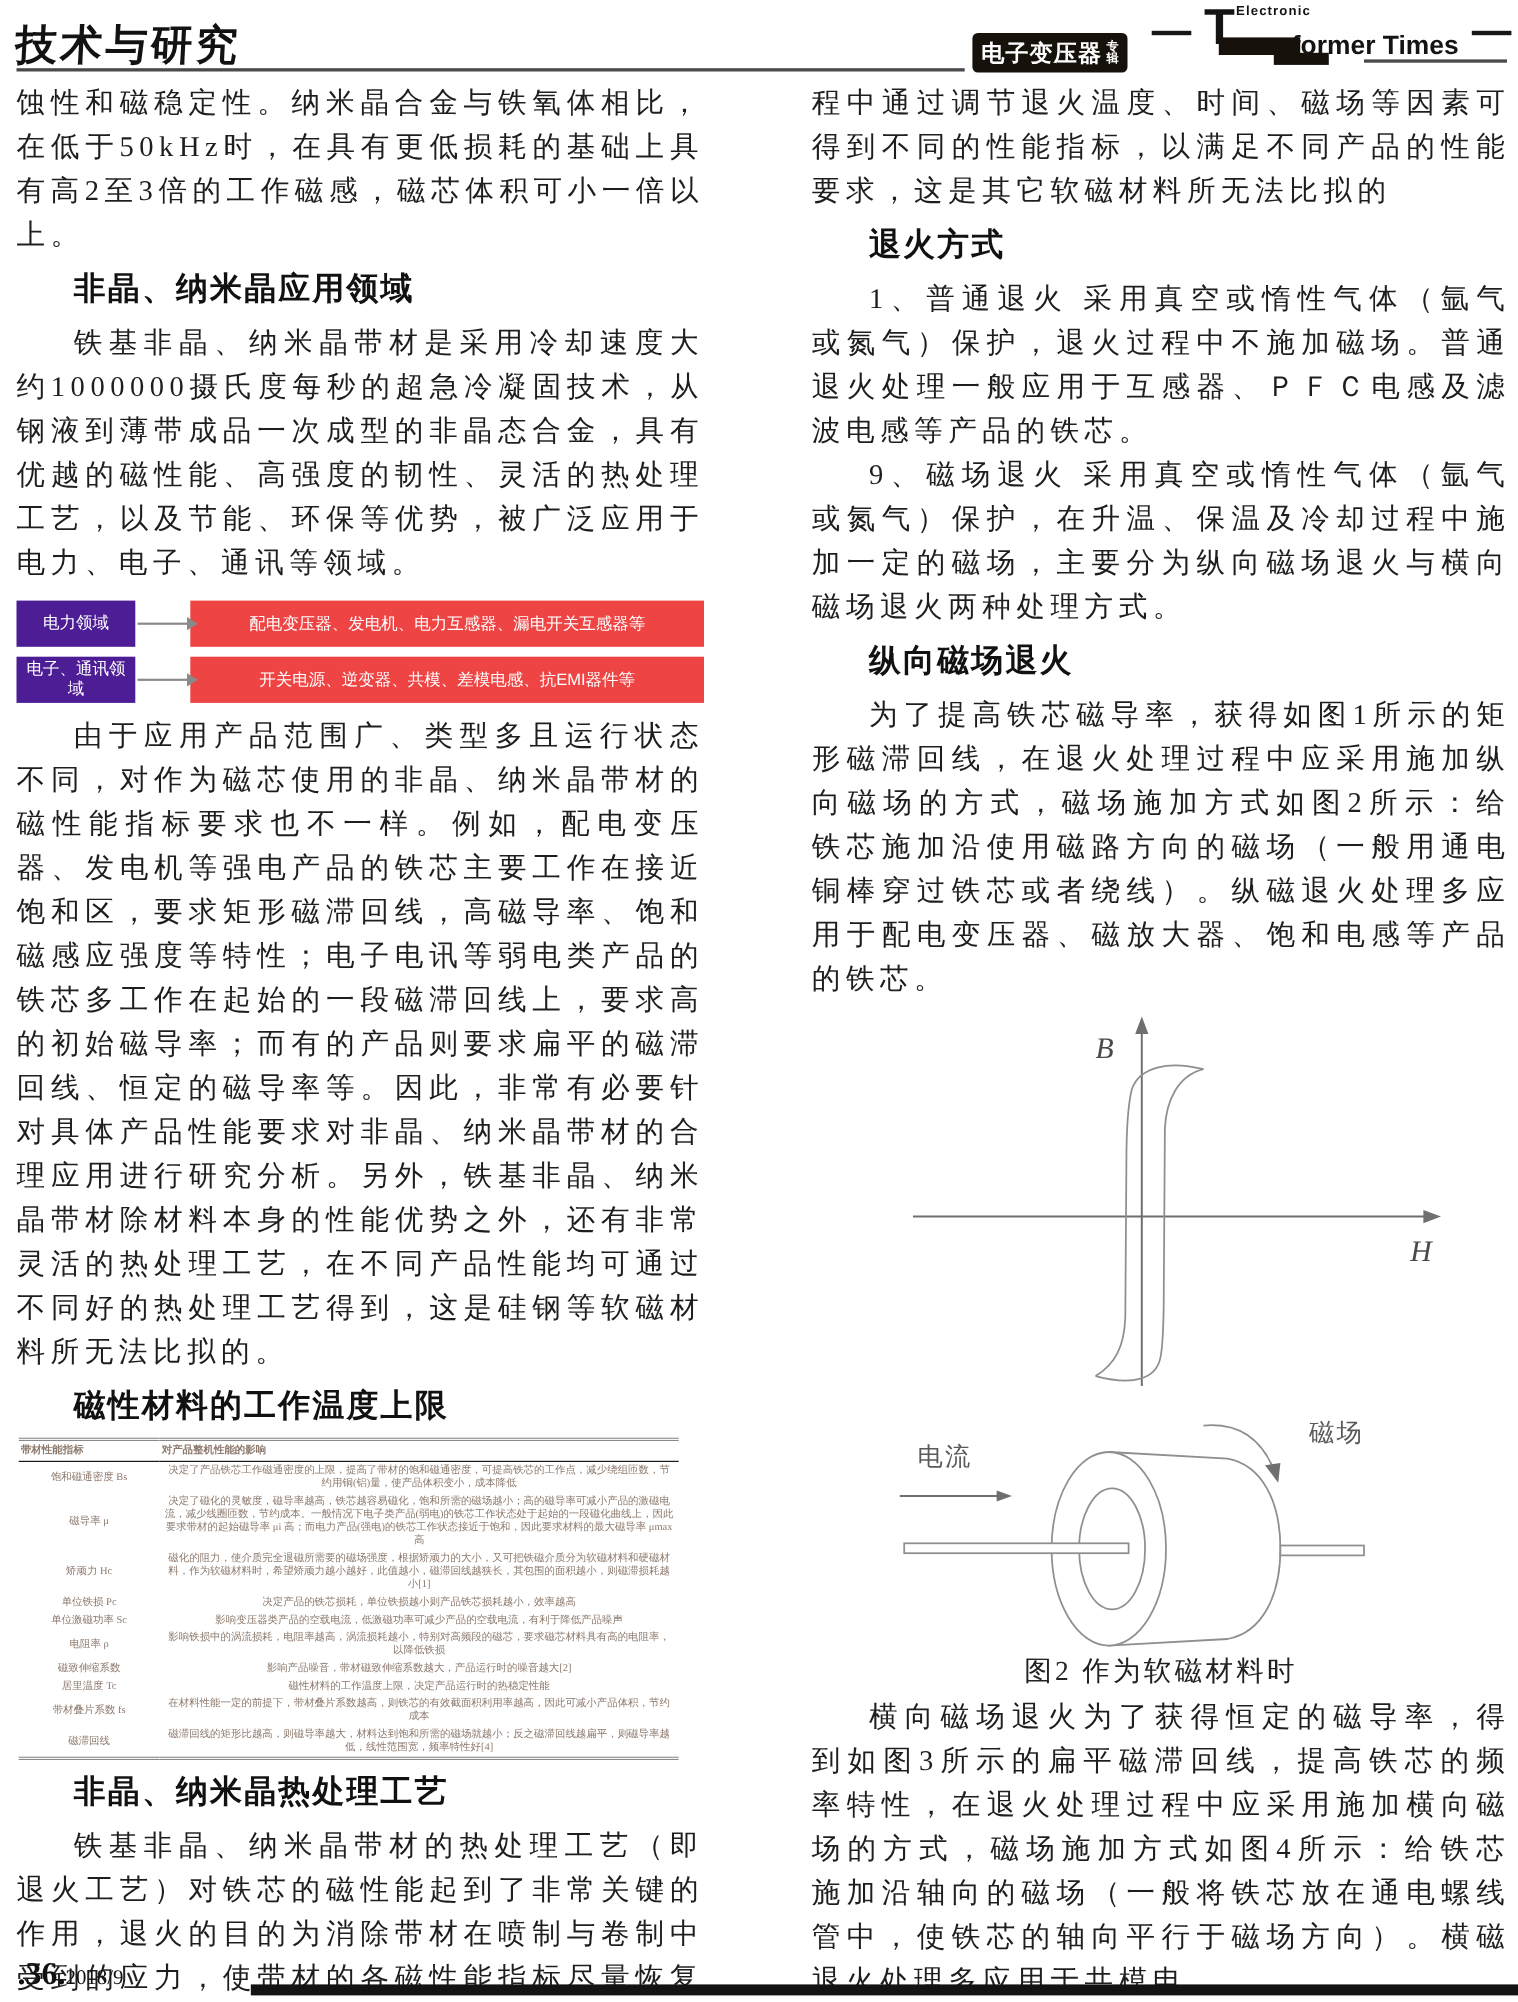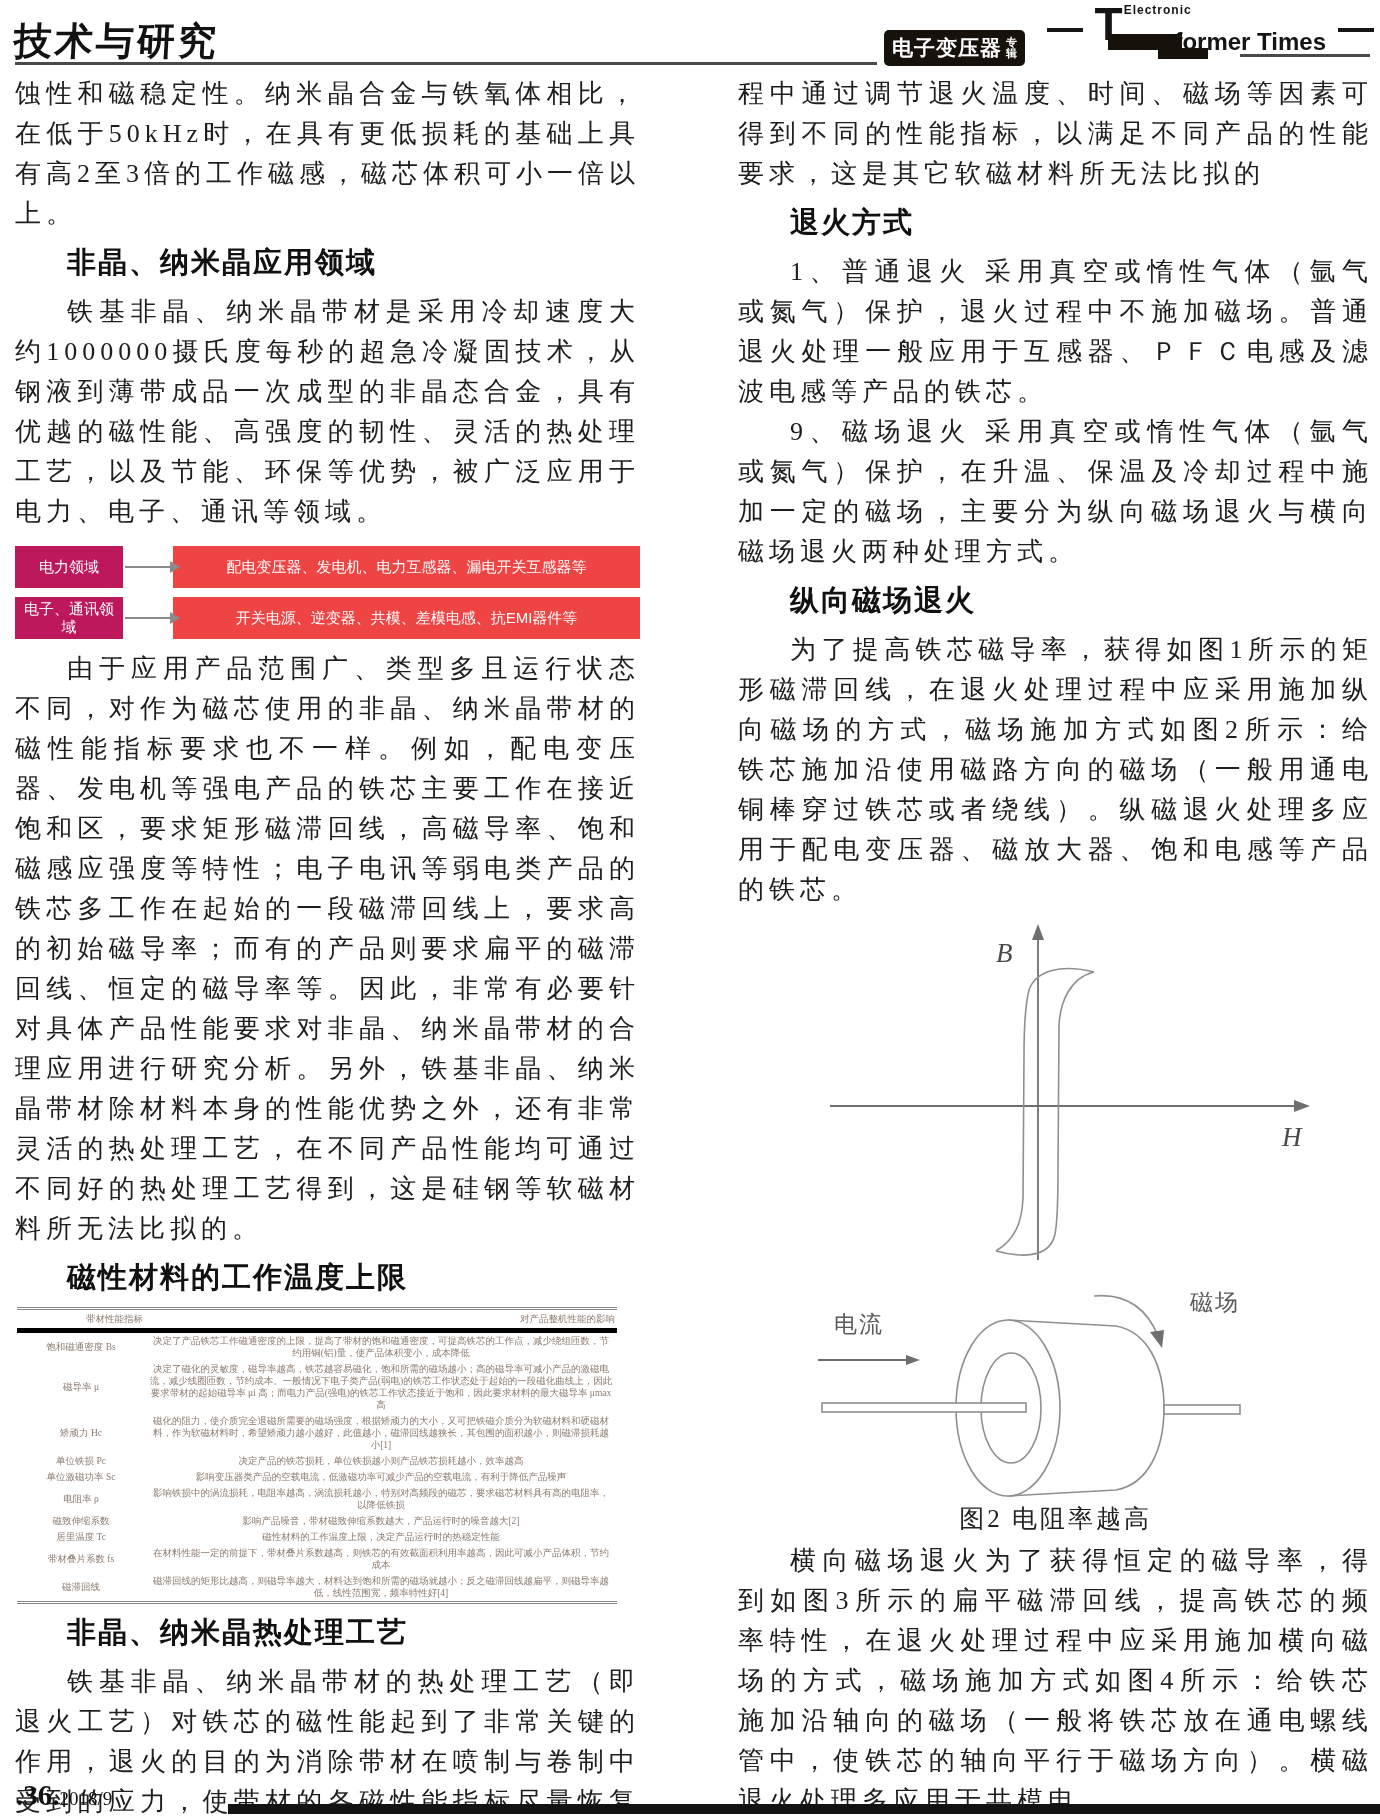--- a/index.html
+++ b/index.html
@@ -30,32 +30,32 @@
   .content{position:absolute;top:74px;left:15px;width:1358px;display:flex;}
   .col-left{width:625px;margin-right:98px;}
   .col-right{width:635px;}
   p.body{font-size:26px;line-height:40px;letter-spacing:5px;text-align:justify;margin:0;}
   p.indent{text-indent:2em;}
   h2.sec{font-family:"Liberation Sans",sans-serif;font-weight:bold;font-size:29px;
     letter-spacing:2px;color:#111;margin:9px 0 9px 52px;}
   
   .flow{margin:14px 0 10px 0;}
   .flow-row{display:flex;align-items:center;margin:9px 0;}
-  .flow-src{width:104px;min-height:38px;background:#be185d;color:#fff;display:flex;align-items:center;
+  .flow-src{width:104px;min-height:38px;background:#4c1d95;color:#fff;display:flex;align-items:center;
     justify-content:center;text-align:center;font-family:"Liberation Sans",sans-serif;font-size:15px;line-height:18px;padding:2px;}
   .flow-arrow{width:46px;height:2px;background:#8a8a8a;position:relative;margin:0 2px;}
   .flow-arrow::after{content:"";position:absolute;right:-9px;top:-5px;border-left:10px solid #8a8a8a;
     border-top:6px solid transparent;border-bottom:6px solid transparent;}
   .flow-dst{flex:1;min-height:38px;background:#ef4444;color:#fff;display:flex;align-items:center;
     justify-content:center;text-align:center;font-family:"Liberation Sans",sans-serif;font-size:15px;padding:2px 4px;}
   
   table.perf{width:600px;border-collapse:collapse;margin:4px 0 6px 2px;
     border-top:3px double #8a8a8a;border-bottom:3px double #8a8a8a;
     color:#8d7a6e;font-size:9.5px;line-height:12px;}
-  table.perf th{font-weight:normal;border-bottom:5px solid #000000;padding:3px 2px;text-align:right;}
+  table.perf th{font-weight:bold;border-bottom:1px solid #000000;padding:3px 2px;text-align:left;}
   table.perf td{padding:2px 4px;text-align:center;vertical-align:middle;}
   td.lbl{width:120px;}
   
   .fig{margin:4px 0 0 0;text-align:center;}
   .fig svg{display:block;}
   .fig-caption{font-size:25px;letter-spacing:3px;text-align:center;color:#222;margin:0 0 6px 0;}
   .sketch{stroke:#8f8f8f;fill:none;stroke-width:1.6;}
   .sketch-fill{stroke:#8f8f8f;fill:#ffffff;stroke-width:1.6;}
   .axis{stroke:#6f6f6f;stroke-width:1.8;}
   .axis-head{fill:#6f6f6f;}
@@ -199,21 +199,21 @@
         <ellipse class="sketch-fill" cx="273" cy="138" rx="30" ry="55"></ellipse>
         <rect class="sketch-fill" x="84" y="133" width="204" height="9"></rect>
         <rect class="sketch-fill" x="426" y="135" width="76" height="9"></rect>
         <text class="fig-label-cn" x="96" y="62">电流</text>
         <line class="axis" x1="80" y1="90" x2="172" y2="90"></line>
         <polygon class="axis-head" points="182,90 168,85 168,95"></polygon>
         <text class="fig-label-cn" x="452" y="40">磁场</text>
         <path class="sketch" d="M 356,26 Q 402,22 420,66"></path>
         <polygon class="axis-head" points="424,78 412,62 426,60"></polygon>
       </svg>
-      <div class="fig-caption">图2 电阻率越高</div>
+      <div class="fig-caption">图2 作为软磁材料时</div>
     </div>
 
     <p class="body indent">横向磁场退火为了获得恒定的磁导率，得到如图3所示的扁平磁滞回线，提高铁芯的频率特性，在退火处理过程中应采用施加横向磁场的方式，磁场施加方式如图4所示：给铁芯施加沿轴向的磁场（一般将铁芯放在通电螺线管中，使铁芯的轴向平行于磁场方向）。横磁退火处理多应用于共模电</p>
   </div>
 </div>
 
 <div class="footer-page">
   <span class="footer-num">.36.</span><span class="footer-issue">2018/9</span>
 </div>
 <div class="footer-bar"></div>

